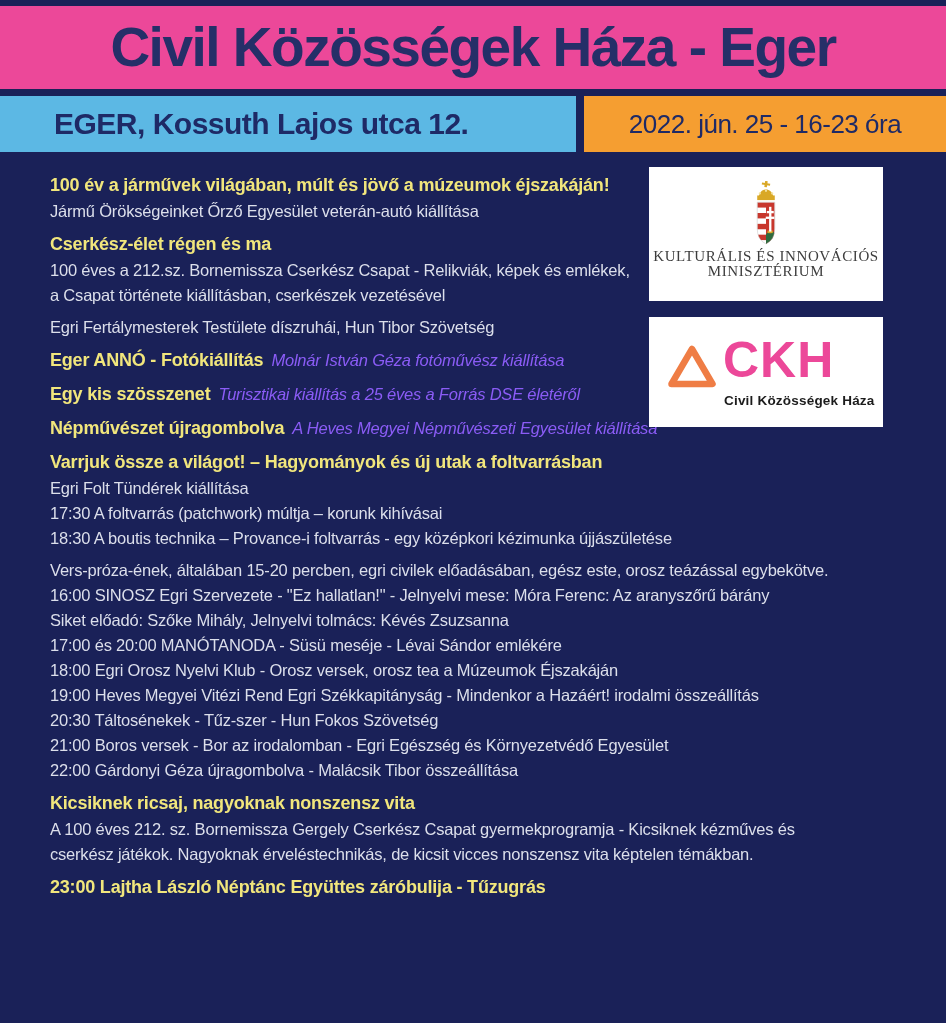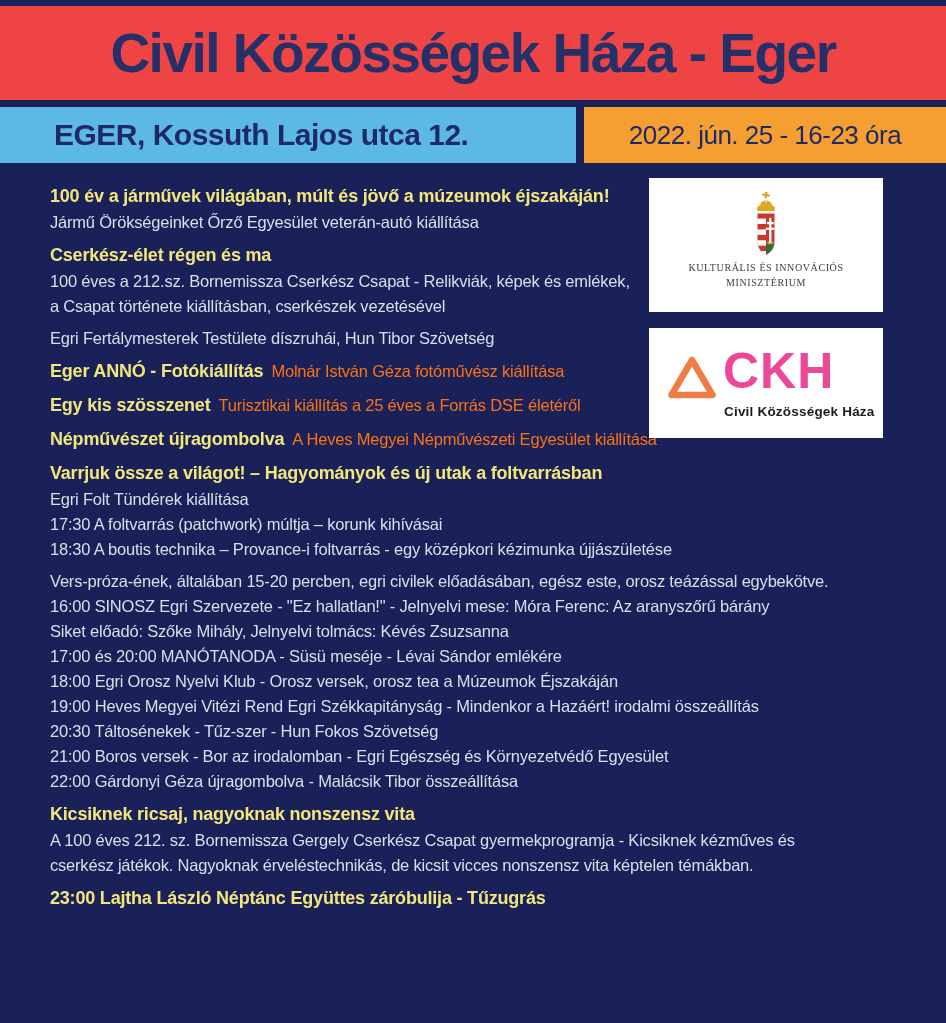--- a/index.html
+++ b/index.html
@@ -4,21 +4,21 @@
 <style>
   * { margin:0; padding:0; box-sizing:border-box; }
   html,body { background:#0d1330; }
   .poster {
     position:relative; width:946px; height:1023px; overflow:hidden;
     background:#1a2158;
     font-family:"Liberation Sans","DejaVu Sans",sans-serif;
   }
   .top-strip { height:6px; background:#1a2158; }
   .header-green {
-    height:94px; background:#ef4444;
+    height:83px; background:#ec4899;
     display:flex; align-items:center; justify-content:center;
   }
   .header-green h1 {
     color:#252f68; font-size:55px; font-weight:bold; letter-spacing:-1.5px;
     white-space:nowrap; line-height:1;
   }
   .hdiv { height:7px; background:#1a2158; }
   .subheader { display:flex; height:56px; background:#000000; }
   .address {
     width:576px; background:#5cb8e4; display:flex; align-items:center;
@@ -35,35 +35,36 @@
     color:#1e2a66; font-size:26px; font-weight:normal; letter-spacing:-0.5px; white-space:nowrap;
   }
   .body { position:relative; height:995px; }
   .content { position:absolute; left:50px; top:20px; width:890px; }
   .event { margin-bottom:7px; }
   .ev-title {
     color:#f1e67c; font-size:18px; font-weight:bold; line-height:27px;
     letter-spacing:-0.2px; white-space:nowrap;
   }
   .ev-inline {
-    color:#f97316; font-size:16.5px; font-weight:normal; letter-spacing:-0.2px;
+    color:#8b5cf6; font-size:16.5px; font-weight:normal; letter-spacing:-0.2px;
     margin-left:8px;
+    font-style:italic;
   }
   .ev-line {
     color:#dcdfeb; font-size:16.5px; line-height:25px; letter-spacing:-0.2px;
     white-space:nowrap;
   }
   .logo-box {
     position:absolute; background:#ffffff; left:649px; width:234px;
   }
   .ministry { top:15px; height:134px; text-align:center; }
   .ministry svg { display:block; margin:14px auto 4px auto; }
   .ministry-text {
     font-family:"Liberation Serif","DejaVu Serif",serif;
-    color:#3d3d3d; font-size:10px; letter-spacing:0.6px; line-height:15px;
+    color:#3d3d3d; font-size:15px; letter-spacing:0.6px; line-height:15px;
   }
   .ckh { top:165px; height:110px; }
   .ckh .tri { position:absolute; left:18px; top:27px; }
   .ckh-abbr {
     position:absolute; left:74px; top:18px; color:#ec4899;
     font-size:50px; font-weight:bold; letter-spacing:1px; line-height:1;
   }
   .ckh-label {
     position:absolute; left:75px; top:76px; color:#1c1c1c;
     font-size:13.5px; font-weight:bold; letter-spacing:0.2px; white-space:nowrap;

